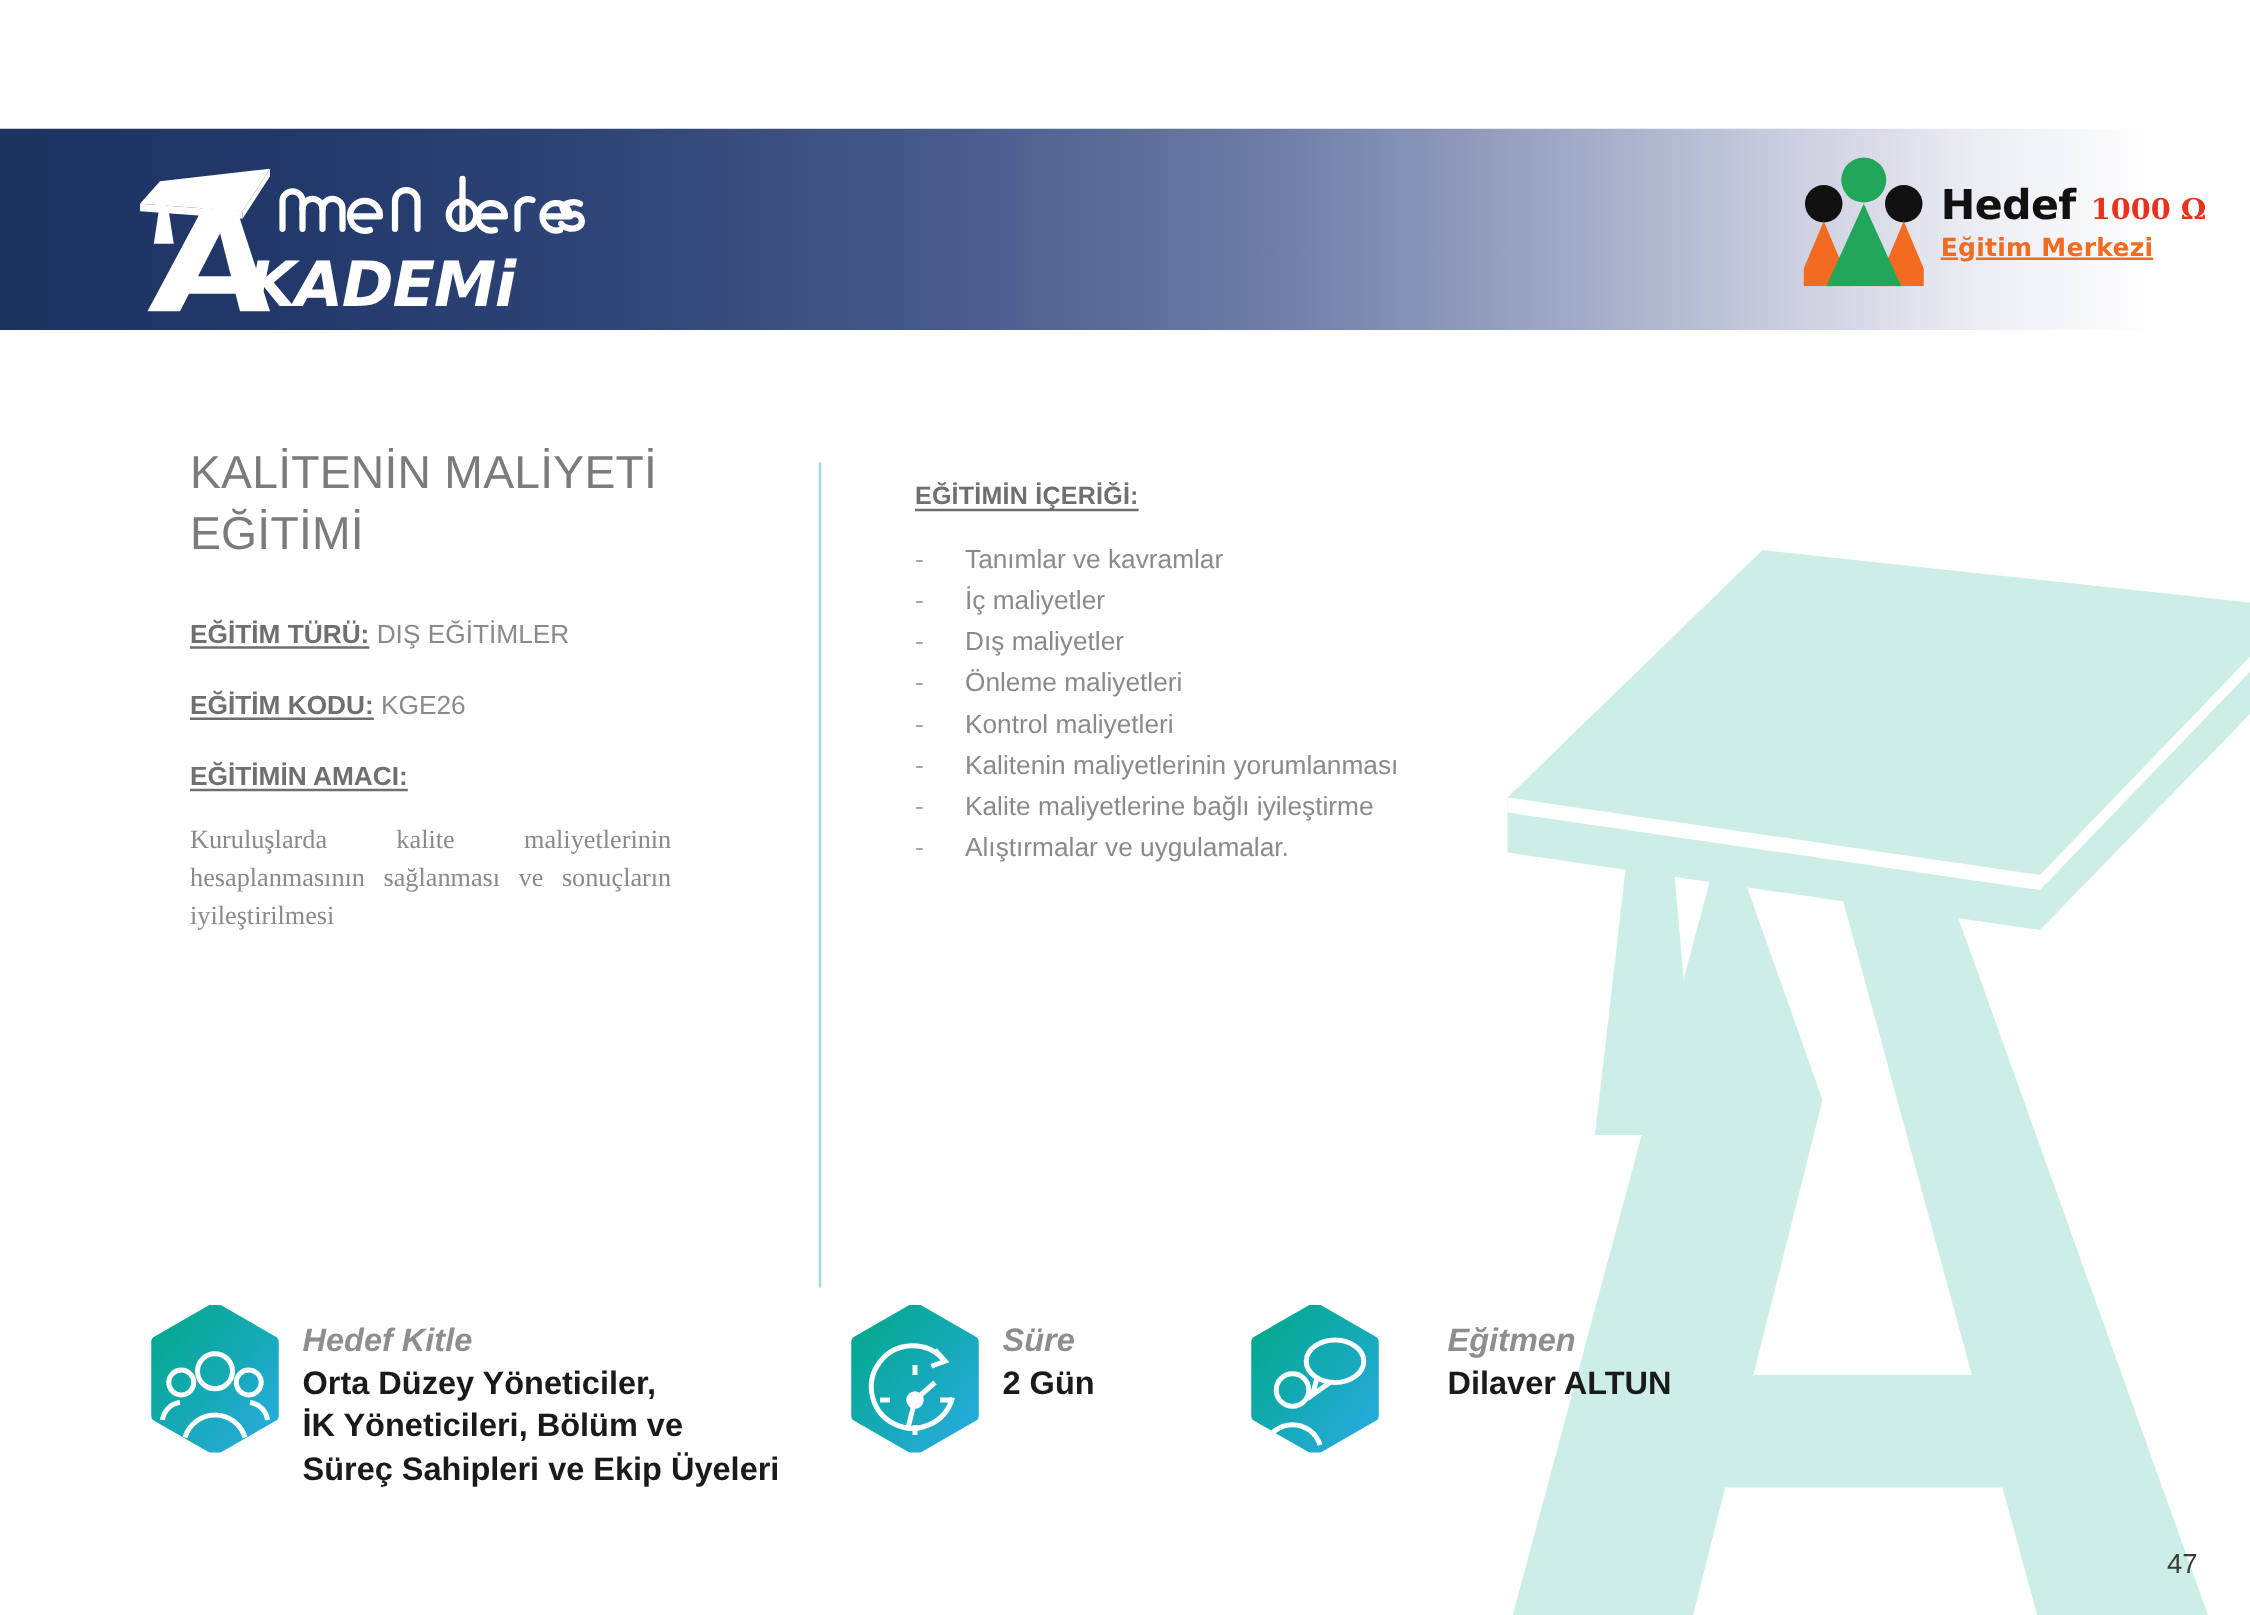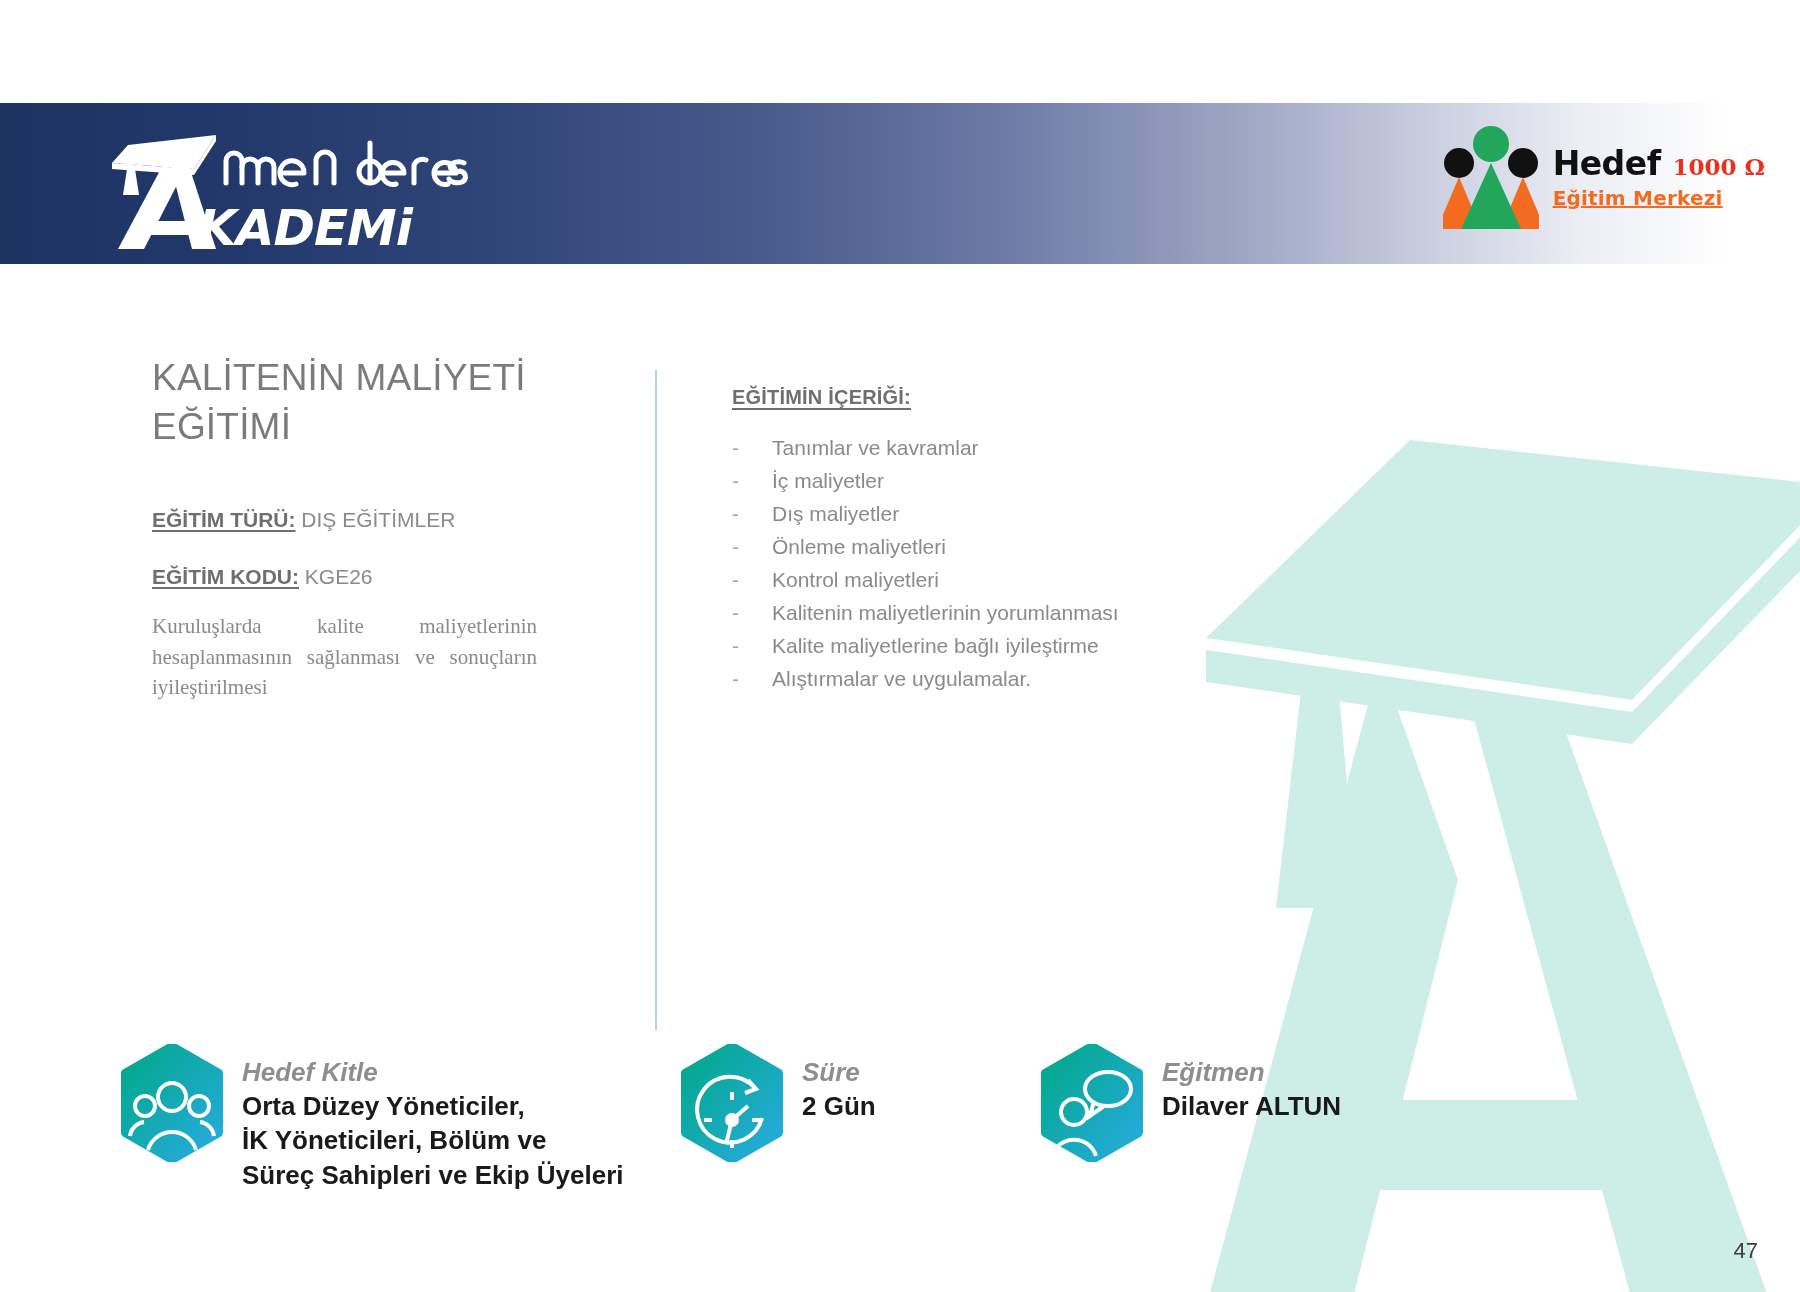--- a/index.html
+++ b/index.html
@@ -84,21 +84,21 @@
     width:392px;
   }
   .slide-title {
     font-size:37px;
     line-height:1.32;
     color:#7b7b7b;
     font-weight:normal;
     letter-spacing:0.2px;
   }
   .meta-row { margin-top:33px; font-size:21px; color:#7e7e7e; }
-  .meta-row.first { margin-top:56px; }
+  .meta-row.first { margin-top:44px; }
   .meta-label {
     font-weight:bold;
     color:#6f6f6f;
     text-decoration:underline;
     text-underline-offset:3px;
   }
   .meta-value { color:#8a8a8a; }
   .purpose {
     margin-top:22px;
     font-size:21px;
@@ -153,21 +153,21 @@
   }
   .badge-value {
     font-size:26px;
     font-weight:bold;
     color:#1a1a1a;
     line-height:1.33;
     white-space:pre-line;
   }
   .badge-audience { left:120px; top:14px; }
   .badge-duration { left:680px; top:14px; }
-  .badge-trainer  { left:1040px; top:14px; }
+  .badge-trainer  { left:1000px; top:14px;gap:36px; }
   
   .page-number {
     position:absolute;
     right:42px; bottom:28px;
     font-size:22px;
     color:#3c3c3c;
     z-index:4;
   }
 </style>
 </head>
@@ -260,20 +260,23 @@
     <div class="meta-row first">
       <span class="meta-label">EĞİTİM TÜRÜ:</span>
       <span class="meta-value">DIŞ EĞİTİMLER</span>
     </div>
 
     <div class="meta-row">
       <span class="meta-label">EĞİTİM KODU:</span>
       <span class="meta-value">KGE26</span>
     </div>
 
+    <div class="meta-row">
+      <span class="meta-label">EĞİTİMİN AMACI:</span>
+    </div>
 
     <p class="purpose">Kuruluşlarda kalite maliyetlerinin hesaplanmasının sağlanması ve sonuçların iyileştirilmesi</p>
   </div>
 
   <div class="divider"></div>
 
   <div class="col-right">
     <div class="content-heading">EĞİTİMİN İÇERİĞİ:</div>
     <ul class="bullet-list">
       <li class="bullet-item">

